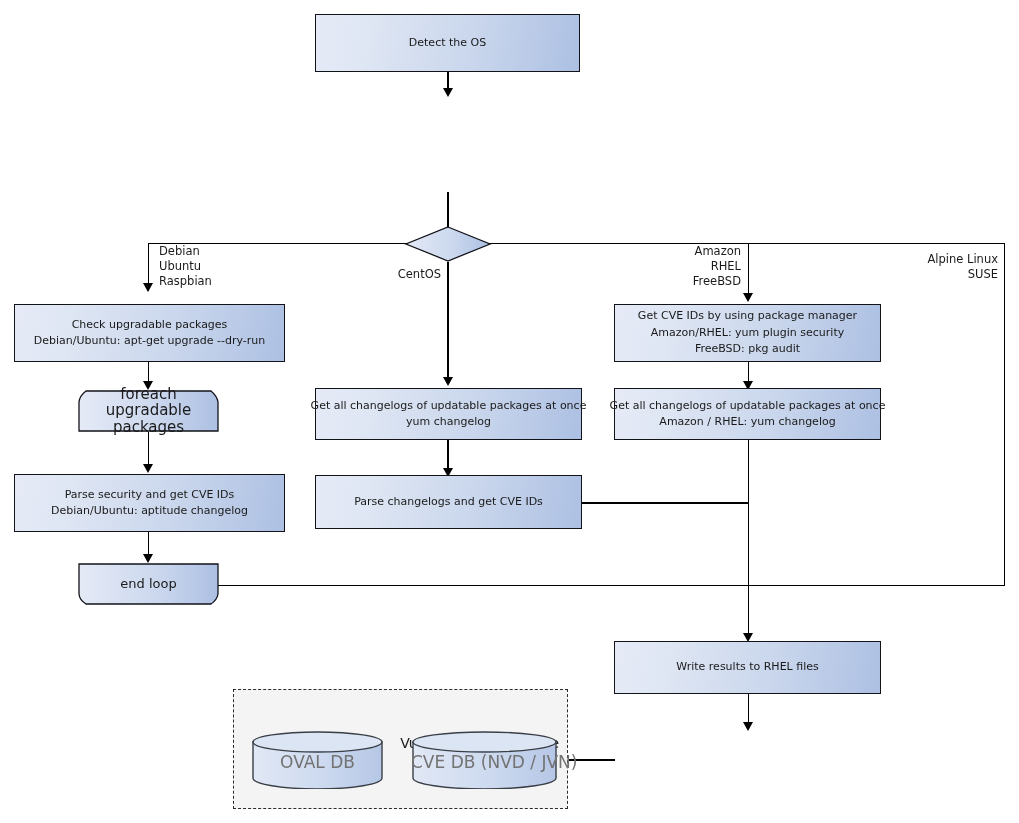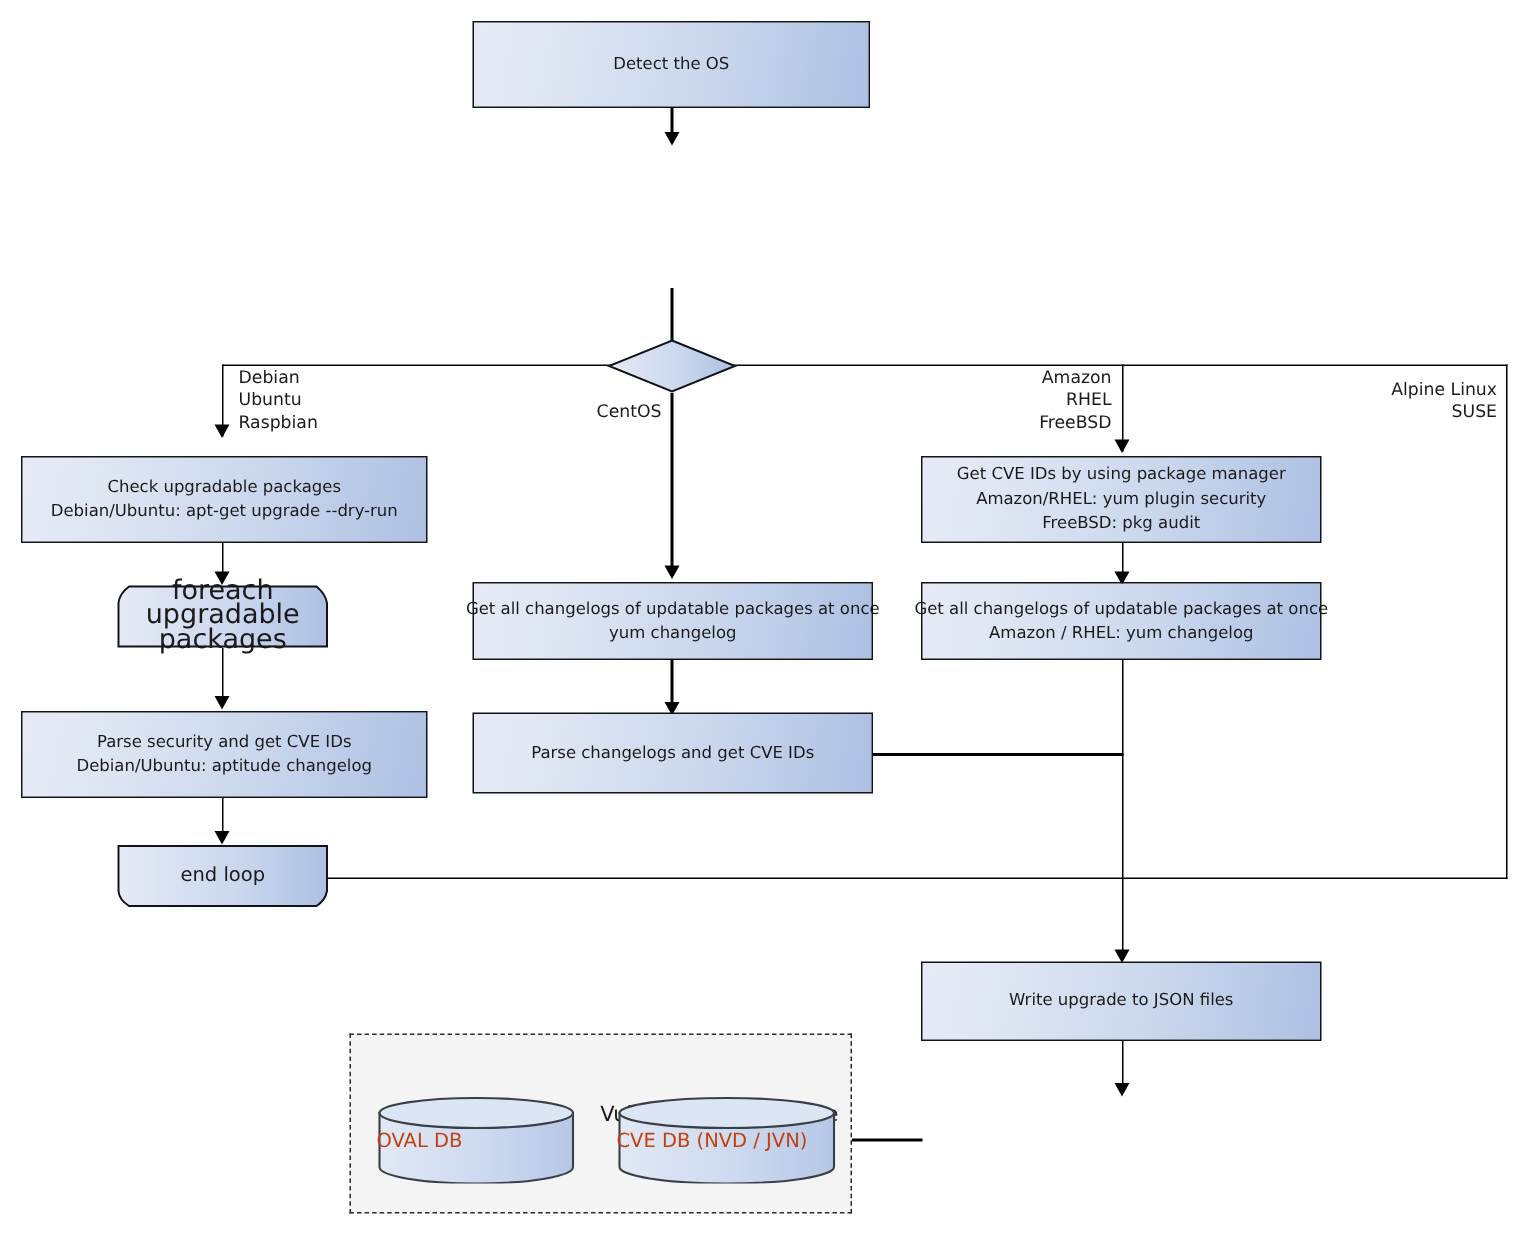--- a/index.html
+++ b/index.html
@@ -44,21 +44,21 @@
   
   .loopstart{
     position:absolute;
   }
   .loopstart svg{display:block;position:absolute;left:0;top:0;}
   .loopstart .txt{
     position:relative;z-index:2;
     display:flex;align-items:center;justify-content:center;
     width:100%;height:100%;
     text-align:center;
-    font-size:18px;line-height:16.5px;
+    font-size:15px;line-height:16.5px;
     color:#1a1a1a;
   }
   
   .loopend{position:absolute;}
   .loopend svg{display:block;position:absolute;left:0;top:0;}
   .loopend .txt{
     position:relative;z-index:2;
     display:flex;align-items:center;justify-content:center;
     width:100%;height:100%;
     text-align:center;
@@ -105,22 +105,23 @@
     margin-top:41px;
   }
   .cyl{
     position:absolute;
   }
   .cyl svg{display:block;position:absolute;left:0;top:0;}
   .cyl .txt{
     position:absolute;
     left:0;right:0;top:50%;
     transform:translateY(-42%);
-    font-size:13px;
-    color:#c2410c;
+    text-align:center;
+    font-size:17px;
+    color:#737373;
     z-index:3;
     white-space:nowrap;
   }
 
   
   .overflow{overflow:visible;}
 </style>
 </head>
 <body>
 
@@ -269,21 +270,21 @@
   </div>
 
   <div class="node proc overflow" style="left:614px;top:388px;width:267px;height:52px;">
     <span class="txt">
       <span>Get all changelogs of updatable packages at once</span><br>
       <span>Amazon / RHEL: yum changelog</span>
     </span>
   </div>
 
   <div class="node proc" style="left:614px;top:641px;width:267px;height:53px;">
-    <span class="txt">Write upgrade to JSON files</span>
+    <span class="txt">Write results to RHEL files</span>
   </div>
 
 
   <div class="dbgroup" style="left:233px;top:689px;width:335px;height:120px;">
     <div class="dbgroup-title">Vulnerability Database</div>
   </div>
 
   <div class="cyl" style="left:251px;top:731px;width:133px;height:58px;">
     <svg width="133" height="58" viewBox="0 0 133 58">
       <defs>

